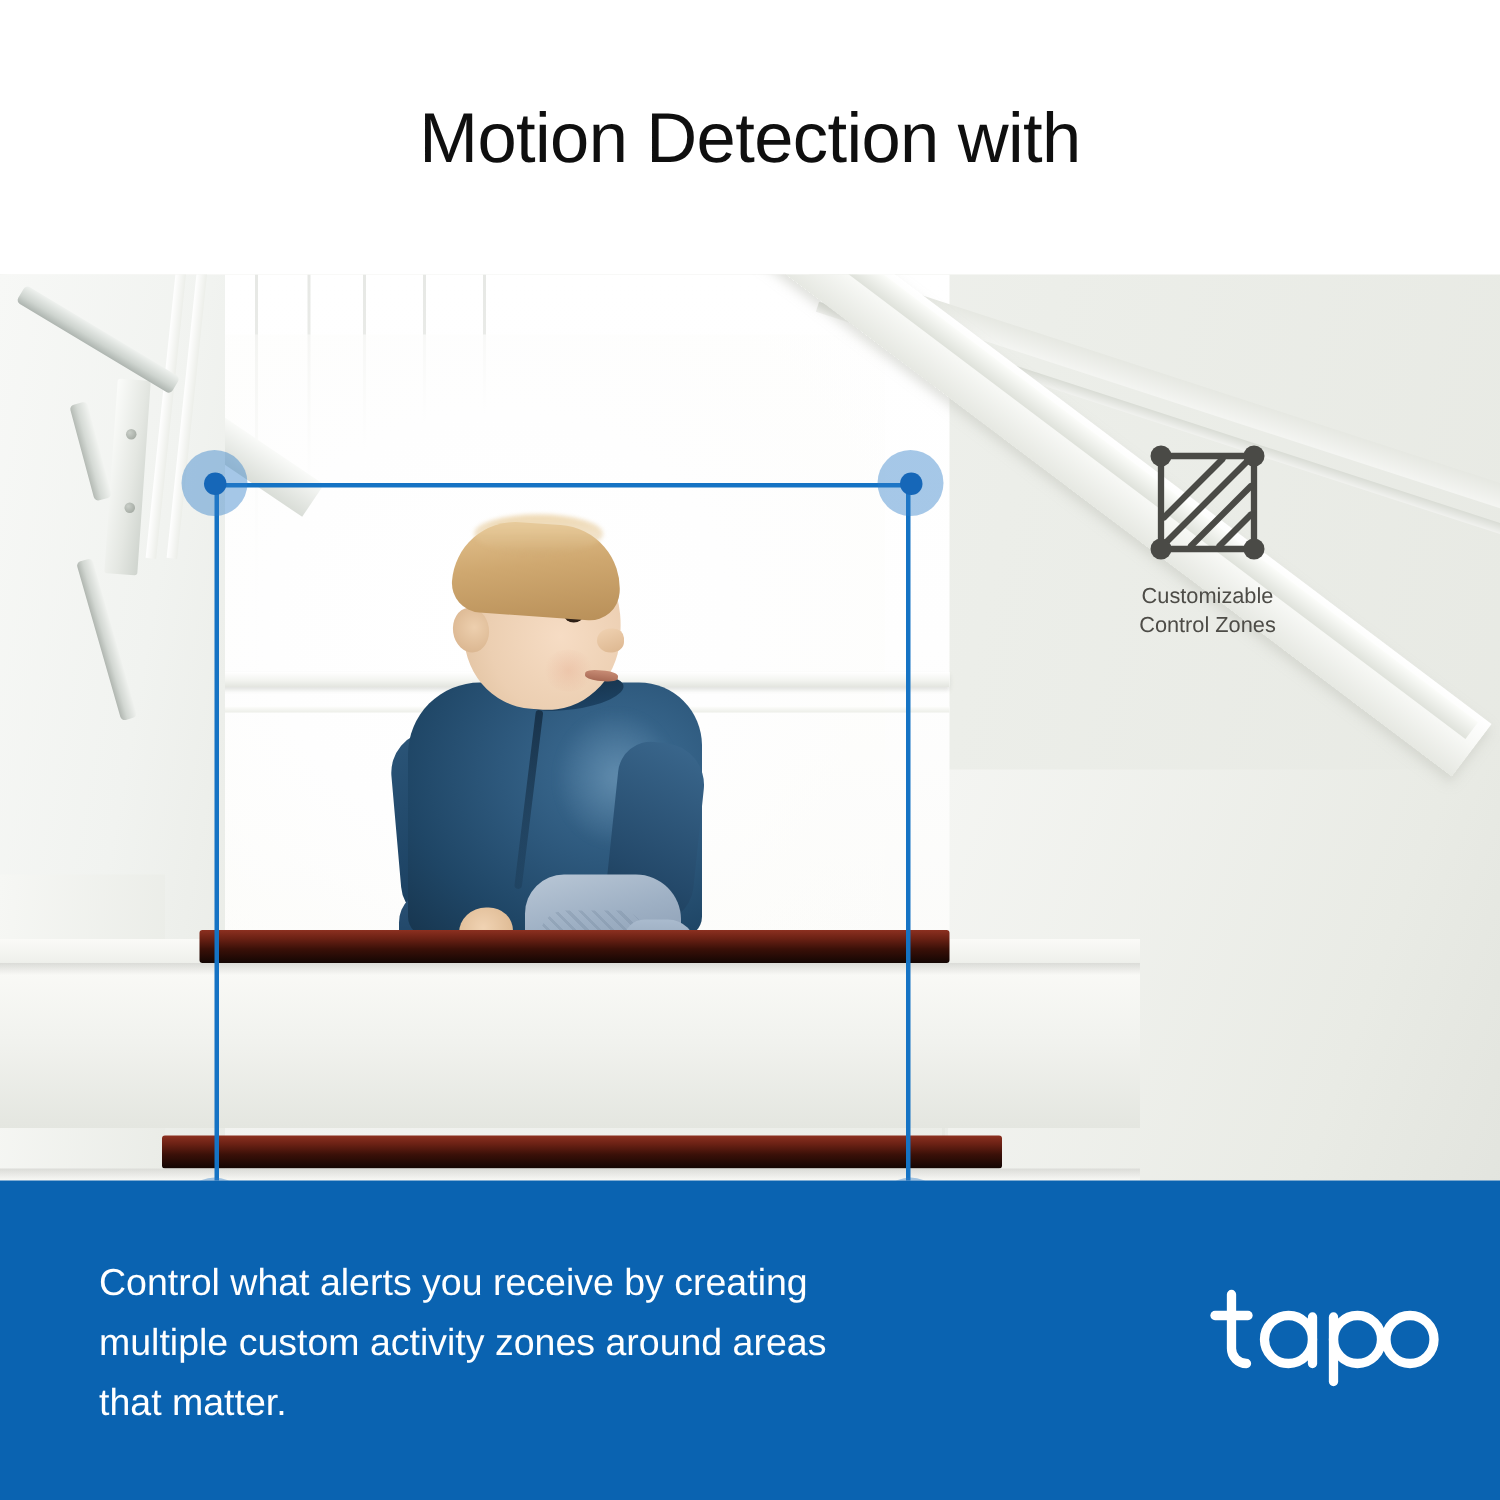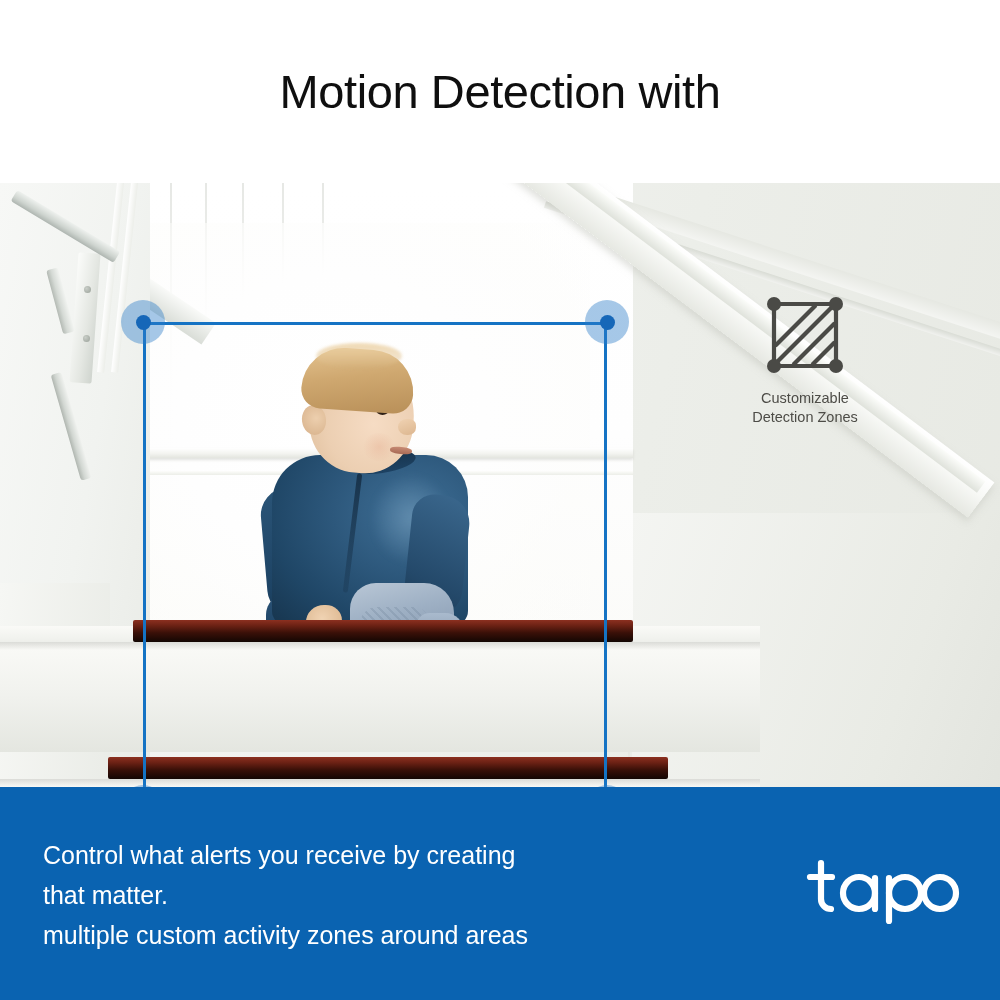--- a/index.html
+++ b/index.html
@@ -309,21 +309,21 @@
   .feature-label {
     font-size:14.5px; line-height:19px; color:#4d4c47; font-weight:400;
   }
 
   
   .footer {
     position:absolute; left:0; top:787px; width:1000px; height:213px;
     background:#0a63b1;
   }
   .footer-text {
-    position:absolute; left:43px; top:48px; width:620px;
+    position:absolute; left:66px; top:48px; width:620px;
     color:#ffffff; font-size:25px; line-height:40px; font-weight:400;
   }
   .logo {
     position:absolute; left:800px; top:855px; width:160px; height:70px;
   }
 </style>
 </head>
 <body>
 
 <div class="page">
@@ -420,33 +420,33 @@
               <line x1="50" y1="71" x2="71" y2="50"></line>
             </g>
             <g fill="#4a4a46">
               <circle cx="11" cy="11" r="7"></circle>
               <circle cx="73" cy="11" r="7"></circle>
               <circle cx="11" cy="73" r="7"></circle>
               <circle cx="73" cy="73" r="7"></circle>
             </g>
           </svg>
           <div class="feature-label">Customizable</div>
-          <div class="feature-label">Detection Zones</div>
+          <div class="feature-label">Control Zones</div>
         </div>
 
       </div>
 
     </div>
   </div>
 
   <div class="footer">
     <div class="footer-text">
       <div>Control what alerts you receive by creating</div>
+      <div>multiple custom activity zones around areas</div>
       <div>that matter.</div>
-      <div>multiple custom activity zones around areas</div>
     </div>
   </div>
 
   <svg class="logo" viewBox="0 0 160 70">
     <g fill="none" stroke="#ffffff" stroke-width="6.2" stroke-linecap="round">
 
       <path d="M21 8 L21 44 a10 10 0 0 0 10 10"></path>
       <line x1="10" y1="22" x2="32" y2="22"></line>
 
       <circle cx="59" cy="38" r="16"></circle>

